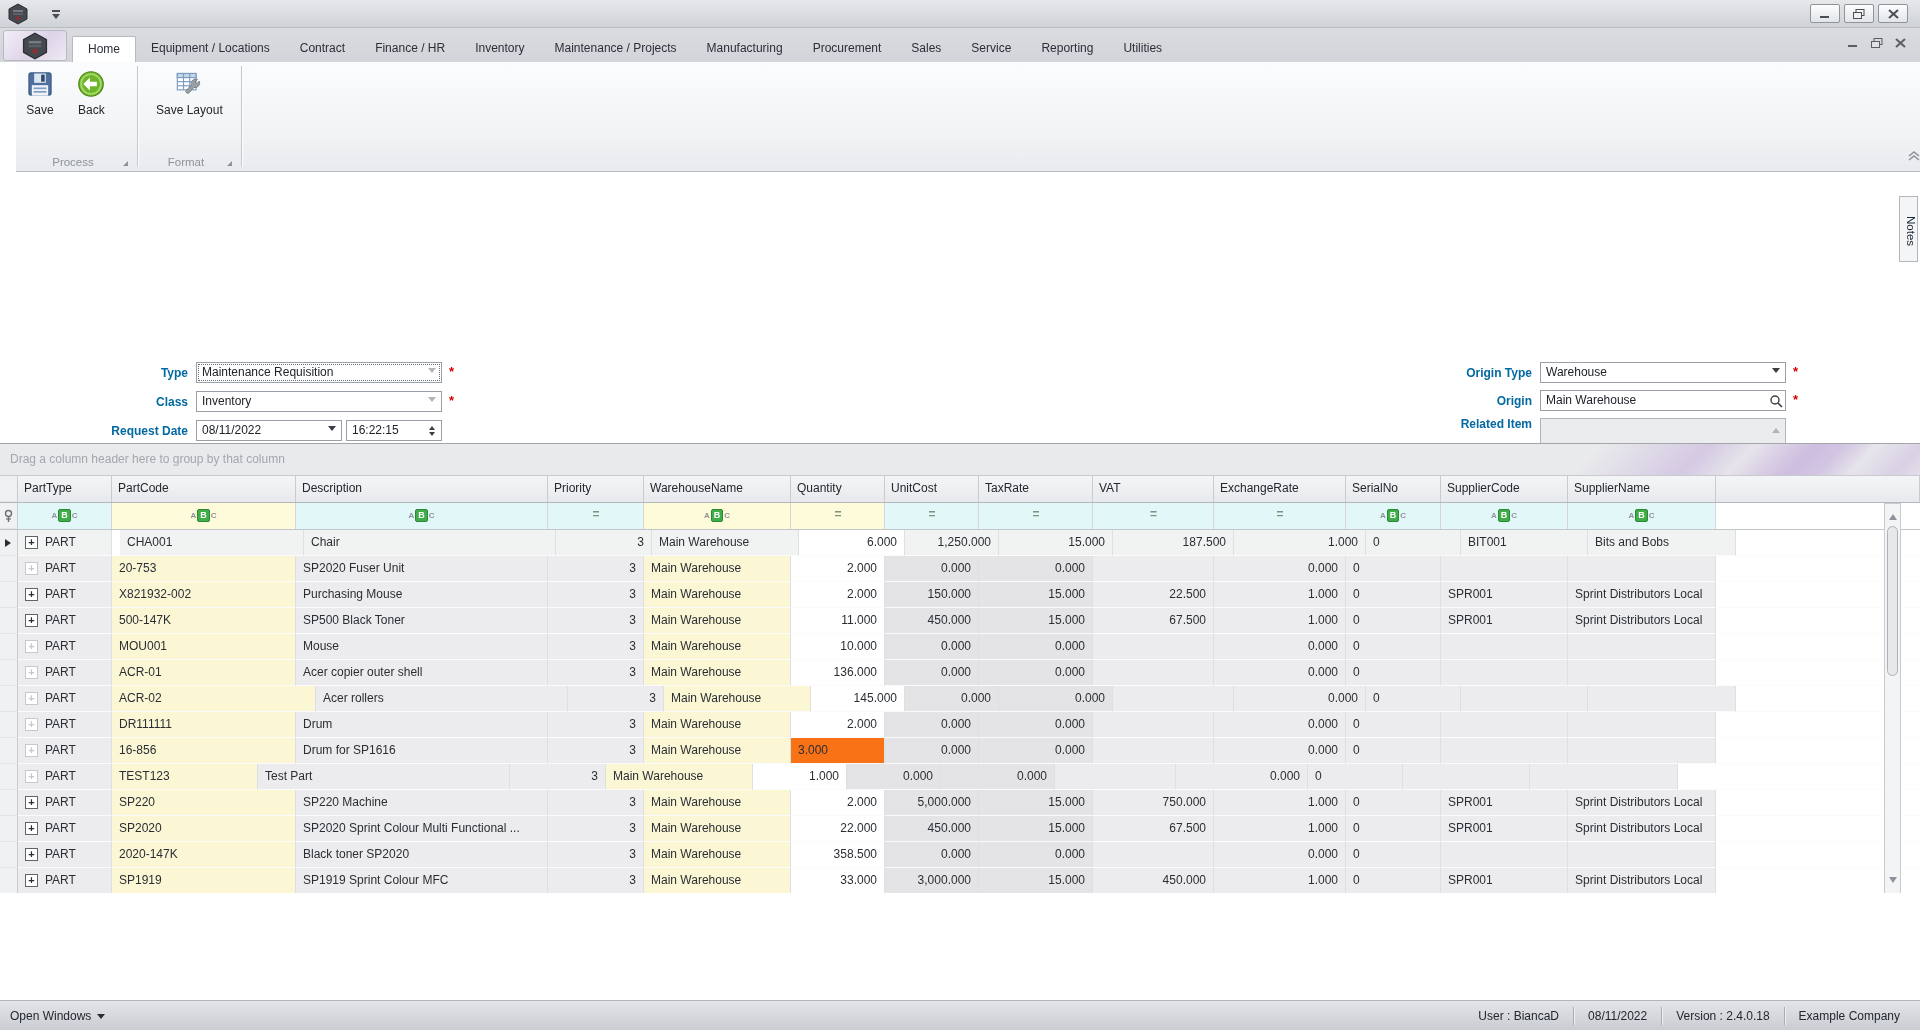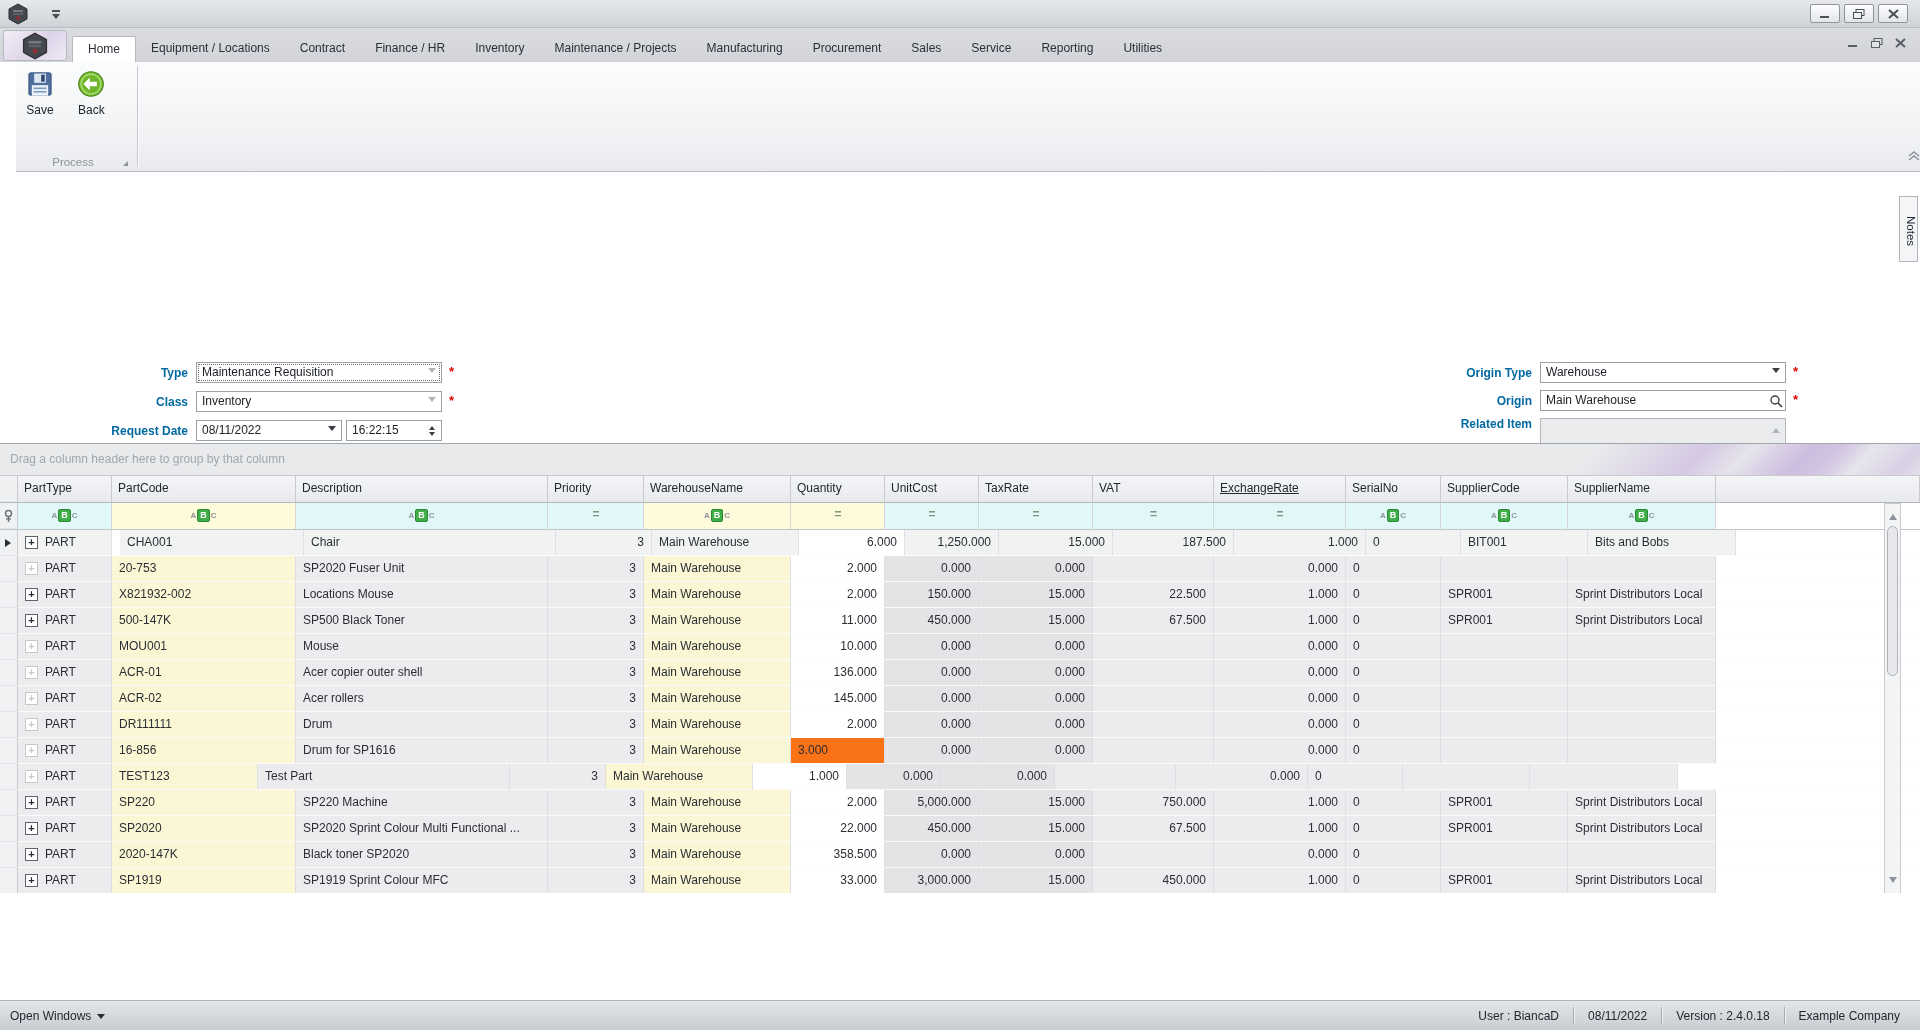--- a/index.html
+++ b/index.html
@@ -186,20 +186,37 @@
             <circle cx="12" cy="12" r="10.5" fill="#6fb52a" stroke="#4d8818"></circle>
             <circle cx="12" cy="12" r="8.5" fill="none" stroke="#a2d96a" stroke-width="1.5"></circle>
             <path d="M11 6.5 L5.5 12 L11 17.5 L11 14 L17 14 L17 10 L11 10 Z" fill="#fff"></path>
           </svg>
         <span class="lbl">Back</span>
       </span>
       <span class="glabel">Process</span>
       <span class="launcher"></span>
       <span class="gsep"></span>
     </div>
+    <div class="rgroup" style="left:122px;width:104px;">
+      <span class="rbtn" style="margin-left:8px;">
+        <svg width="28" height="28" viewBox="0 0 24 24">
+            <rect x="2" y="3" width="16" height="14" fill="#fff" stroke="#7d9cc2"></rect>
+            <rect x="2" y="3" width="16" height="3.5" fill="#c6d7ea" stroke="#7d9cc2"></rect>
+            <line x1="7.3" y1="3" x2="7.3" y2="17" stroke="#7d9cc2"></line>
+            <line x1="12.6" y1="3" x2="12.6" y2="17" stroke="#7d9cc2"></line>
+            <line x1="2" y1="10" x2="18" y2="10" stroke="#7d9cc2"></line>
+            <line x1="2" y1="13.5" x2="18" y2="13.5" stroke="#7d9cc2"></line>
+            <path d="M20.8 9.5 a4 4 0 0 1 -4.6 5.5 l-4 4.4 a1.6 1.6 0 0 1 -2.4 -2.2 l4.2 -4.2 a4 4 0 0 1 5.2 -5 l-2 2.2 1.4 1.6 z" fill="#9aa0a8" stroke="#6e747c" stroke-width=".7"></path>
+          </svg>
+        <span class="lbl">Save Layout</span>
+      </span>
+      <span class="glabel">Format</span>
+      <span class="launcher"></span>
+      <span class="gsep"></span>
+    </div>
     <span class="collapse-chev">
       <svg width="16" height="12">
           <polyline points="3,6 8,2 13,6" fill="none" stroke="#8d939c" stroke-width="1.6"></polyline>
           <polyline points="3,10 8,6 13,10" fill="none" stroke="#8d939c" stroke-width="1.6"></polyline>
         </svg>
     </span>
   </div>
 
   <div class="formarea">
 
@@ -313,21 +330,21 @@
         <span class="ind" style="background: rgb(238, 240, 242);"></span>
         <span class="ghcell" style="width: 94px;">PartType</span>
         <span class="ghcell" style="width: 184px;">PartCode</span>
         <span class="ghcell" style="width: 252px;">Description</span>
         <span class="ghcell" style="width: 96px;">Priority</span>
         <span class="ghcell" style="width: 147px;">WarehouseName</span>
         <span class="ghcell" style="width: 94px;">Quantity</span>
         <span class="ghcell" style="width: 94px;">UnitCost</span>
         <span class="ghcell" style="width: 114px;">TaxRate</span>
         <span class="ghcell" style="width: 121px;">VAT</span>
-        <span class="ghcell" style="width: 132px; text-decoration: underline;">ExchangeRate</span>
+        <span class="ghcell" style="width: 132px;">ExchangeRate</span>
         <span class="ghcell" style="width: 95px;">SerialNo</span>
         <span class="ghcell" style="width: 127px;">SupplierCode</span>
         <span class="ghcell" style="width: 148px;">SupplierName</span>
         <span class="ghcell" style="flex: 1 1 0%;"></span>
       </div>
     <div class="gfilter" id="gfilter">
         <span class="ind">
           <svg width="11" height="14">
             <circle cx="5.5" cy="4.5" r="3" fill="none" stroke="#6a6f76" stroke-width="1.4"></circle>
             <line x1="5.5" y1="7.5" x2="5.5" y2="13" stroke="#6a6f76" stroke-width="1.4"></line>
@@ -383,21 +400,21 @@
           <span class="gcell" style="width: 132px; text-align: right; background: rgb(236, 236, 238);">0.000</span>
           <span class="gcell" style="width: 95px; text-align: left; background: rgb(236, 236, 238);">0</span>
           <span class="gcell" style="width: 127px; text-align: left; background: rgb(236, 236, 238);"></span>
           <span class="gcell" style="width: 148px; text-align: left; background: rgb(236, 236, 238);"></span>
           <span class="gcell" style="flex: 1 1 0%; background: rgb(255, 255, 255); border-right: none;"></span>
         </div>
         <div class="grow">
           <span class="ind"></span>
           <span class="gcell" style="width: 94px; text-align: left; background: rgb(236, 236, 238);"><span class="exp">+</span><span class="cell-text">PART</span></span>
           <span class="gcell" style="width: 184px; text-align: left; background: rgb(251, 247, 213);">X821932-002</span>
-          <span class="gcell" style="width: 252px; text-align: left; background: rgb(236, 236, 238);">Locations Mouse</span>
+          <span class="gcell" style="width: 252px; text-align: left; background: rgb(236, 236, 238);">Purchasing Mouse</span>
           <span class="gcell" style="width: 96px; text-align: right; background: rgb(236, 236, 238);">3</span>
           <span class="gcell" style="width: 147px; text-align: left; background: rgb(251, 247, 213);">Main Warehouse</span>
           <span class="gcell" style="width: 94px; text-align: right; background: rgb(255, 255, 255);">2.000</span>
           <span class="gcell" style="width: 94px; text-align: right; background: rgb(228, 228, 230);">150.000</span>
           <span class="gcell" style="width: 114px; text-align: right; background: rgb(228, 228, 230);">15.000</span>
           <span class="gcell" style="width: 121px; text-align: right; background: rgb(236, 236, 238);">22.500</span>
           <span class="gcell" style="width: 132px; text-align: right; background: rgb(236, 236, 238);">1.000</span>
           <span class="gcell" style="width: 95px; text-align: left; background: rgb(236, 236, 238);">0</span>
           <span class="gcell" style="width: 127px; text-align: left; background: rgb(236, 236, 238);">SPR001</span>
           <span class="gcell" style="width: 148px; text-align: left; background: rgb(236, 236, 238);">Sprint Distributors Local</span>
@@ -450,21 +467,21 @@
           <span class="gcell" style="width: 121px; text-align: right; background: rgb(236, 236, 238);"></span>
           <span class="gcell" style="width: 132px; text-align: right; background: rgb(236, 236, 238);">0.000</span>
           <span class="gcell" style="width: 95px; text-align: left; background: rgb(236, 236, 238);">0</span>
           <span class="gcell" style="width: 127px; text-align: left; background: rgb(236, 236, 238);"></span>
           <span class="gcell" style="width: 148px; text-align: left; background: rgb(236, 236, 238);"></span>
           <span class="gcell" style="flex: 1 1 0%; background: rgb(255, 255, 255); border-right: none;"></span>
         </div>
         <div class="grow">
           <span class="ind"></span>
           <span class="gcell" style="width: 94px; text-align: left; background: rgb(236, 236, 238);"><span class="exp dis">+</span><span class="cell-text">PART</span></span>
-          <span class="gcell" style="width: 184px; text-align: left; background: rgb(251, 247, 213);">ACR-02</span>
+          <span class="gcell" style="width: 204px; text-align: left; background: rgb(251, 247, 213);">ACR-02</span>
           <span class="gcell" style="width: 252px; text-align: left; background: rgb(236, 236, 238);">Acer rollers</span>
           <span class="gcell" style="width: 96px; text-align: right; background: rgb(236, 236, 238);">3</span>
           <span class="gcell" style="width: 147px; text-align: left; background: rgb(251, 247, 213);">Main Warehouse</span>
           <span class="gcell" style="width: 94px; text-align: right; background: rgb(255, 255, 255);">145.000</span>
           <span class="gcell" style="width: 94px; text-align: right; background: rgb(228, 228, 230);">0.000</span>
           <span class="gcell" style="width: 114px; text-align: right; background: rgb(228, 228, 230);">0.000</span>
           <span class="gcell" style="width: 121px; text-align: right; background: rgb(236, 236, 238);"></span>
           <span class="gcell" style="width: 132px; text-align: right; background: rgb(236, 236, 238);">0.000</span>
           <span class="gcell" style="width: 95px; text-align: left; background: rgb(236, 236, 238);">0</span>
           <span class="gcell" style="width: 127px; text-align: left; background: rgb(236, 236, 238);"></span>

